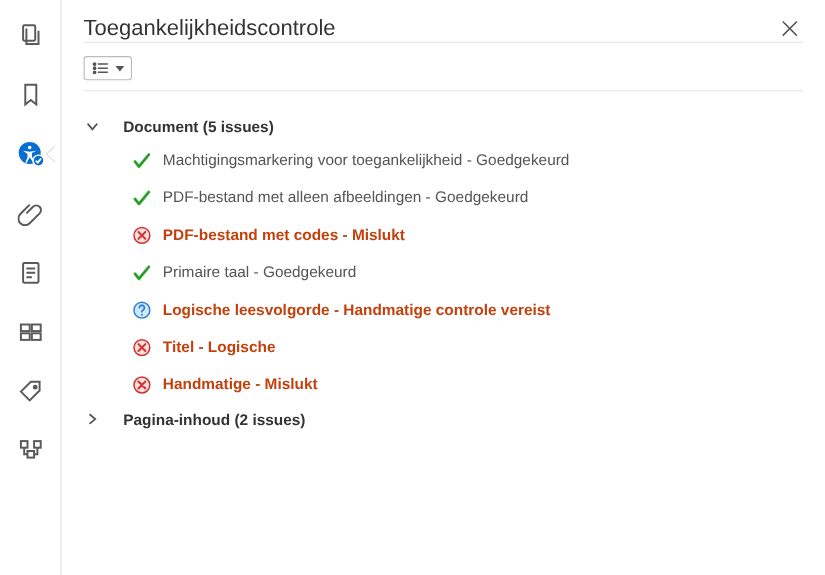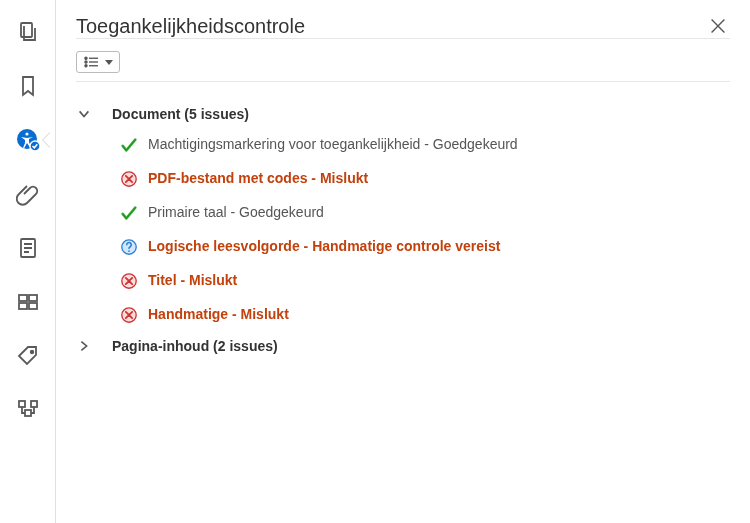--- a/index.html
+++ b/index.html
@@ -214,20 +214,29 @@
           <svg viewBox="0 0 20 20" width="18" height="18">
             <path d="M3 11l4 5L17 4" fill="none" stroke="#3cb83c" stroke-width="3" stroke-linecap="round" stroke-linejoin="round"></path>
             <path d="M3 11l4 5L17 4" fill="none" stroke="#2a8a2a" stroke-width="1.2" stroke-linecap="round" stroke-linejoin="round"></path>
           </svg>
         </span>
         <span class="rule-label">Machtigingsmarkering voor toegankelijkheid - Goedgekeurd</span>
       </div>
       <div class="rule-row">
         <span class="status-icon">
           <svg viewBox="0 0 20 20" width="18" height="18">
+            <path d="M3 11l4 5L17 4" fill="none" stroke="#3cb83c" stroke-width="3" stroke-linecap="round" stroke-linejoin="round"></path>
+            <path d="M3 11l4 5L17 4" fill="none" stroke="#2a8a2a" stroke-width="1.2" stroke-linecap="round" stroke-linejoin="round"></path>
+          </svg>
+        </span>
+        <span class="rule-label">PDF-bestand met alleen afbeeldingen - Goedgekeurd</span>
+      </div>
+      <div class="rule-row">
+        <span class="status-icon">
+          <svg viewBox="0 0 20 20" width="18" height="18">
             <circle cx="10" cy="10" r="8" fill="#fdd" stroke="#c33" stroke-width="1.5"></circle>
             <path d="M6.5 6.5l7 7M13.5 6.5l-7 7" stroke="#c33" stroke-width="2" stroke-linecap="round"></path>
           </svg>
         </span>
         <span class="rule-label bold">PDF-bestand met codes - Mislukt</span>
       </div>
       <div class="rule-row">
         <span class="status-icon">
           <svg viewBox="0 0 20 20" width="18" height="18">
             <path d="M3 11l4 5L17 4" fill="none" stroke="#3cb83c" stroke-width="3" stroke-linecap="round" stroke-linejoin="round"></path>
@@ -246,21 +255,21 @@
         </span>
         <span class="rule-label bold">Logische leesvolgorde - Handmatige controle vereist</span>
       </div>
       <div class="rule-row">
         <span class="status-icon">
           <svg viewBox="0 0 20 20" width="18" height="18">
             <circle cx="10" cy="10" r="8" fill="#fdd" stroke="#c33" stroke-width="1.5"></circle>
             <path d="M6.5 6.5l7 7M13.5 6.5l-7 7" stroke="#c33" stroke-width="2" stroke-linecap="round"></path>
           </svg>
         </span>
-        <span class="rule-label bold">Titel - Mislukt</span>
+        <span class="rule-label bold">Titel - Logische</span>
       </div>
       <div class="rule-row">
         <span class="status-icon">
           <svg viewBox="0 0 20 20" width="18" height="18">
             <circle cx="10" cy="10" r="8" fill="#fdd" stroke="#c33" stroke-width="1.5"></circle>
             <path d="M6.5 6.5l7 7M13.5 6.5l-7 7" stroke="#c33" stroke-width="2" stroke-linecap="round"></path>
           </svg>
         </span>
         <span class="rule-label bold">Handmatige - Mislukt</span>
       </div>

